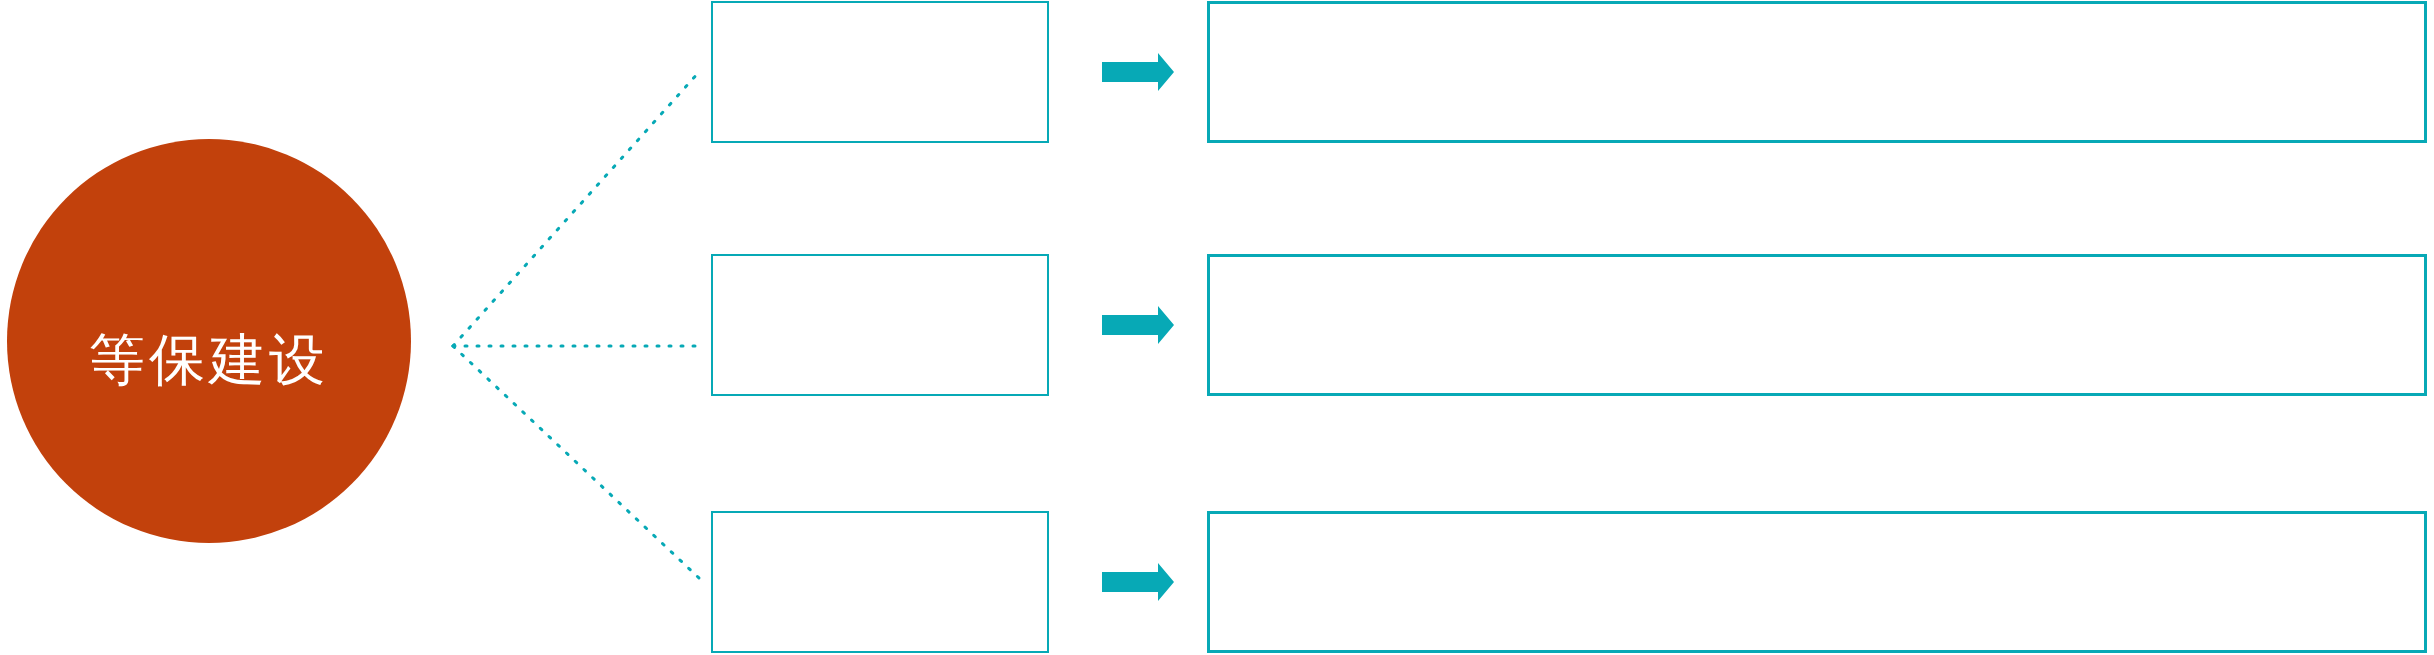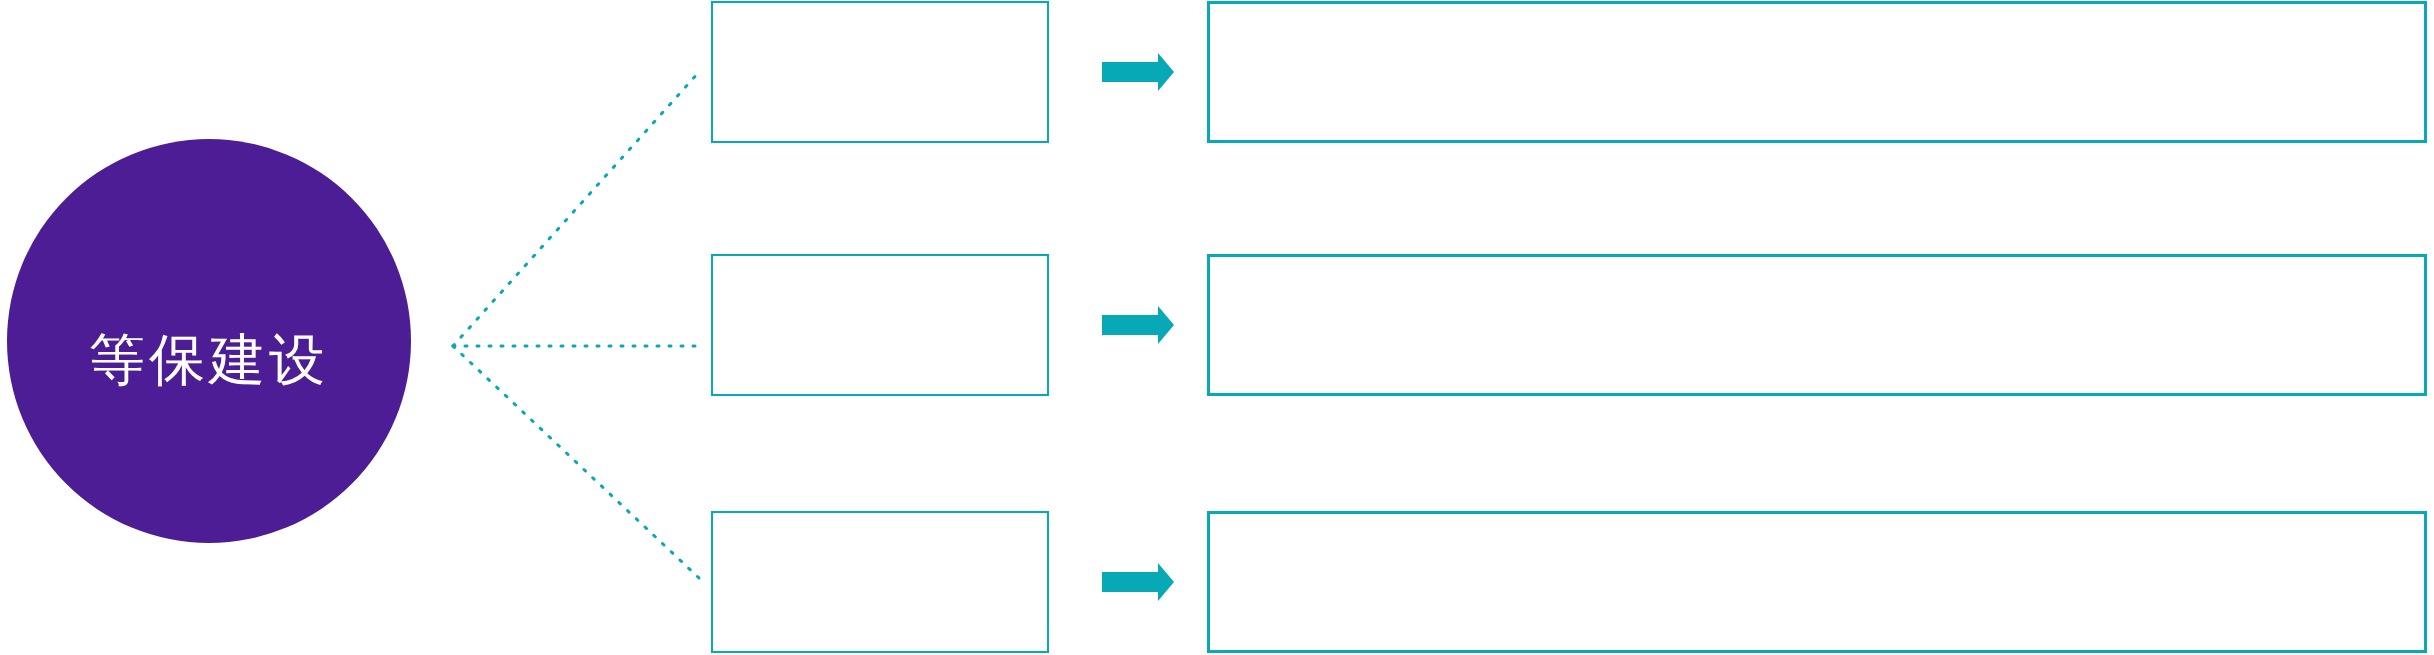--- a/index.html
+++ b/index.html
@@ -31,21 +31,21 @@
     fill: none;
   }
   
   .hub-circle {
     position: absolute;
     left: 7px;
     top: 139px;
     width: 404px;
     height: 404px;
     border-radius: 50%;
-    background: #4c1d95;
+    background: #c2410c;
     display: flex;
     flex-direction: column;
     align-items: center;
     justify-content: center;
     padding-top: 36px;
     box-sizing: border-box;
   }
   .hub-circle .hub-line {
     display: block;
     color: #ffffff;

